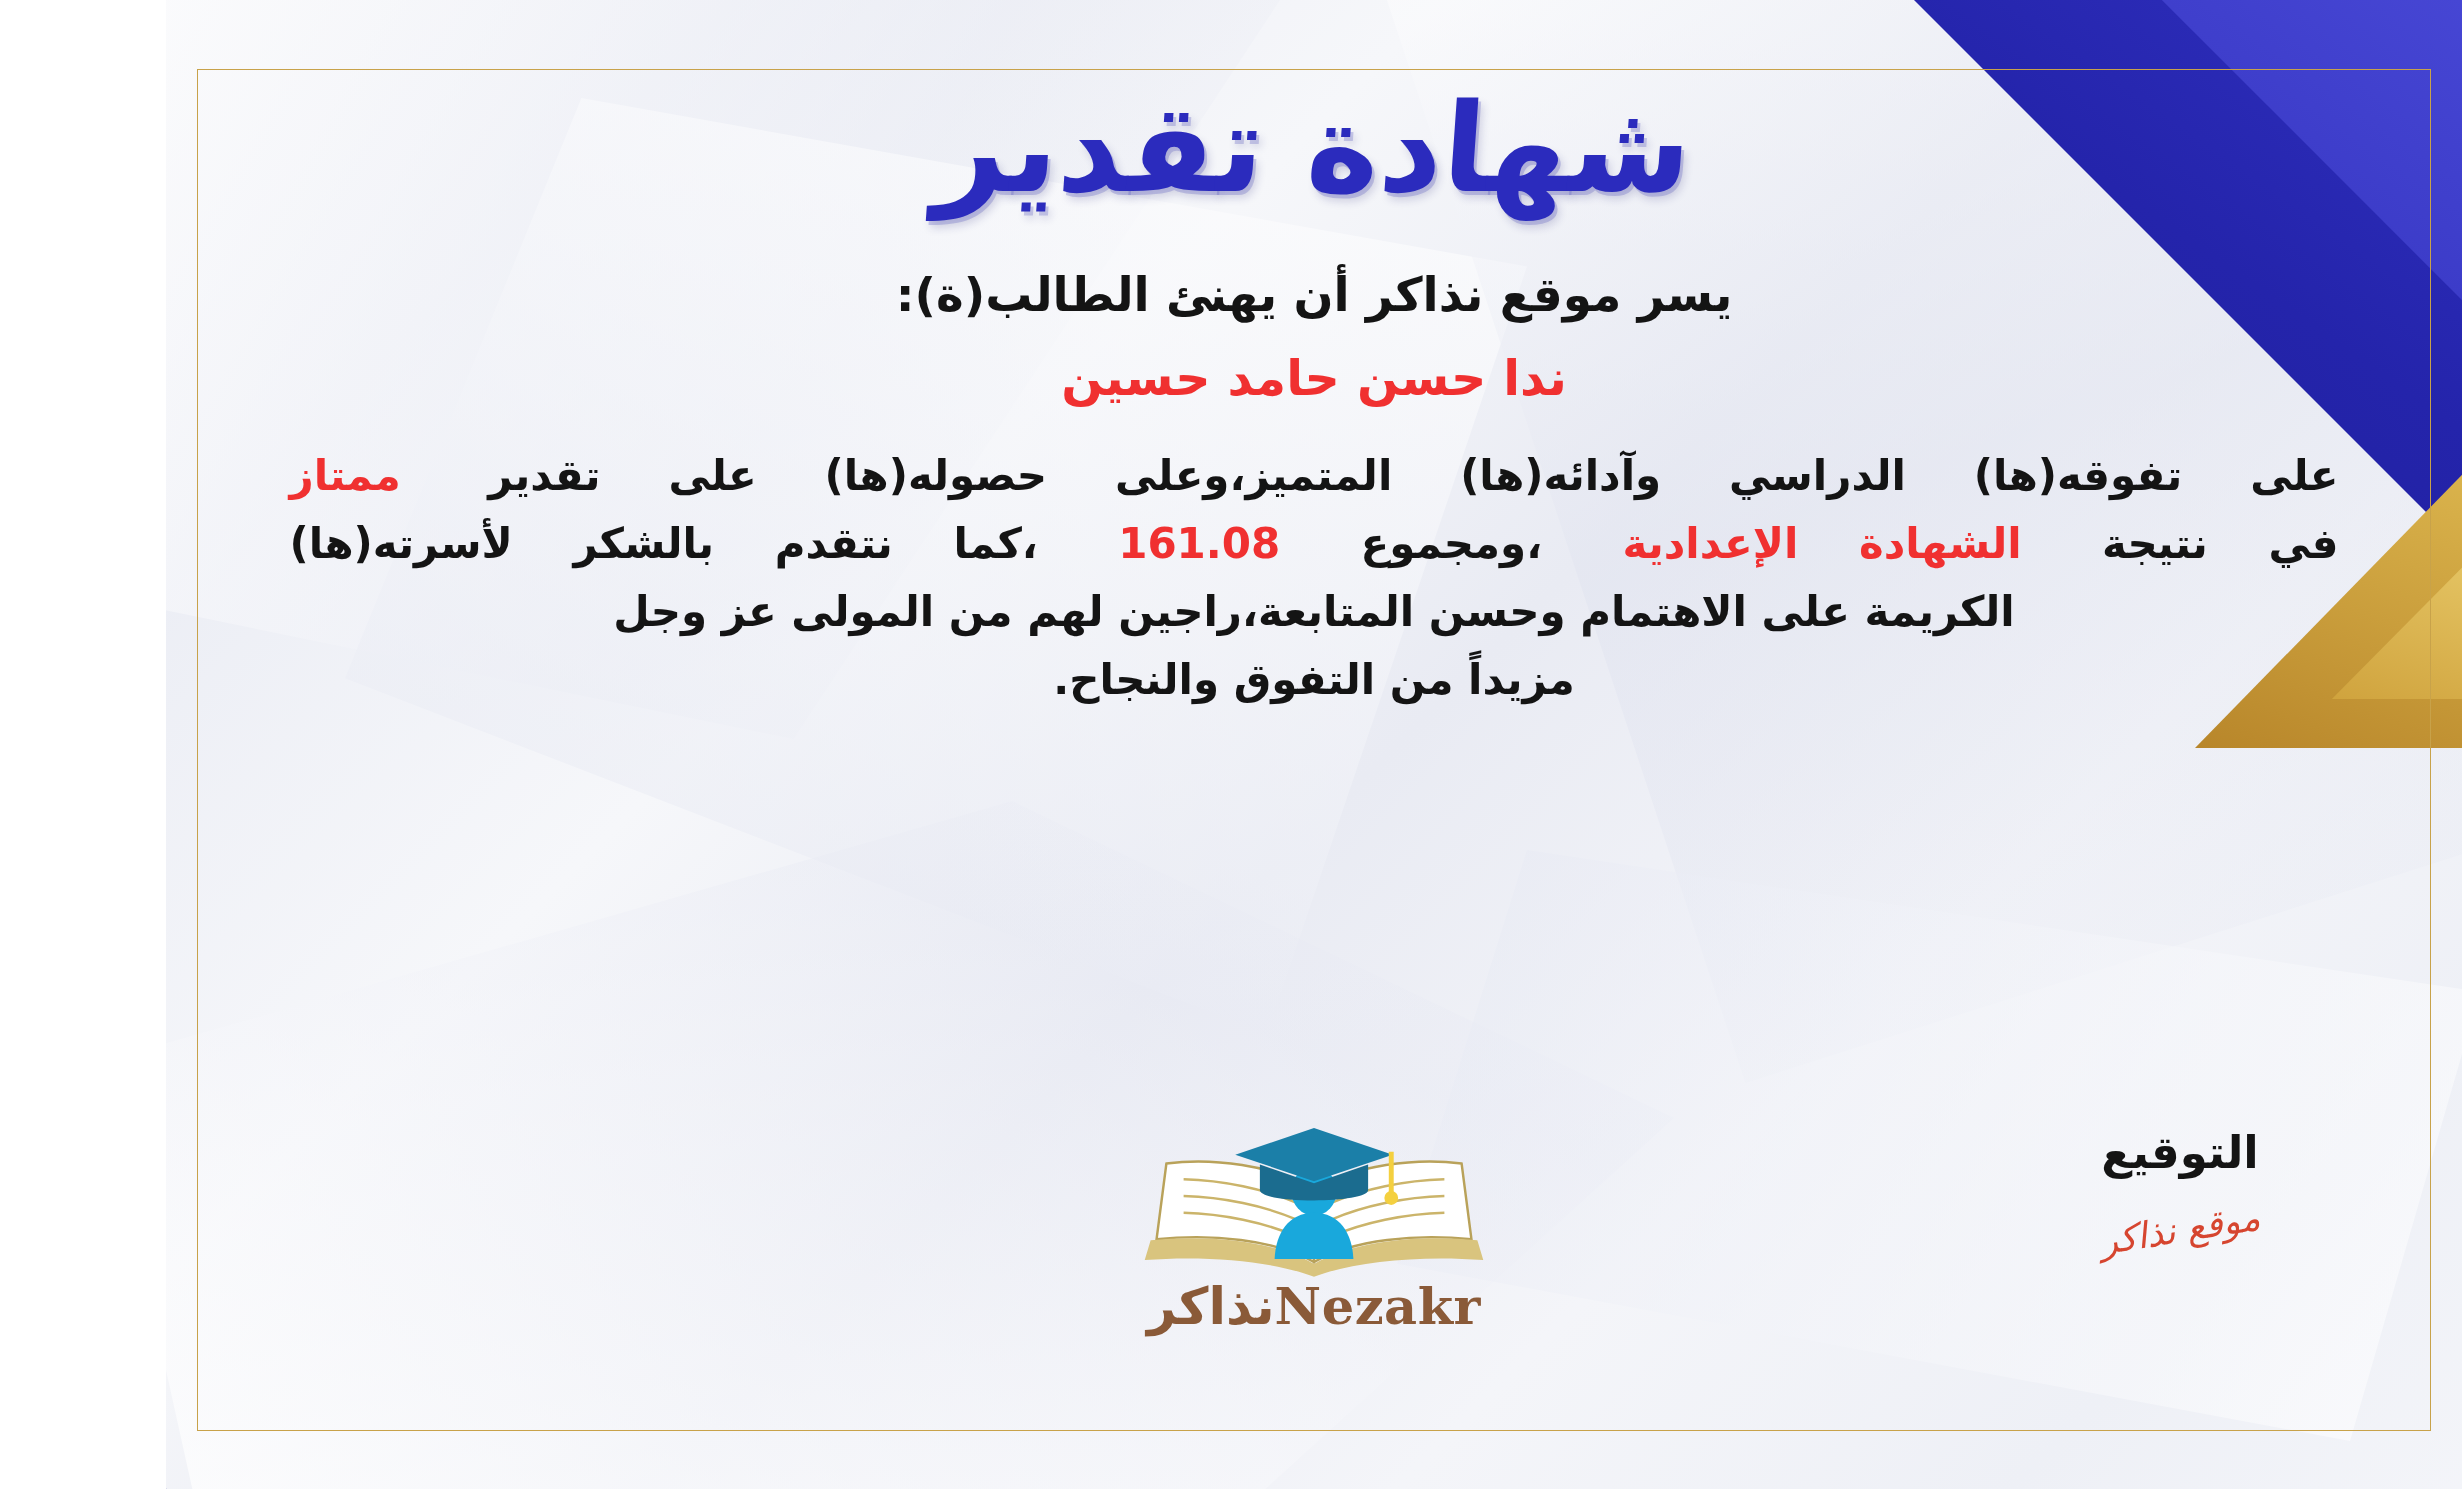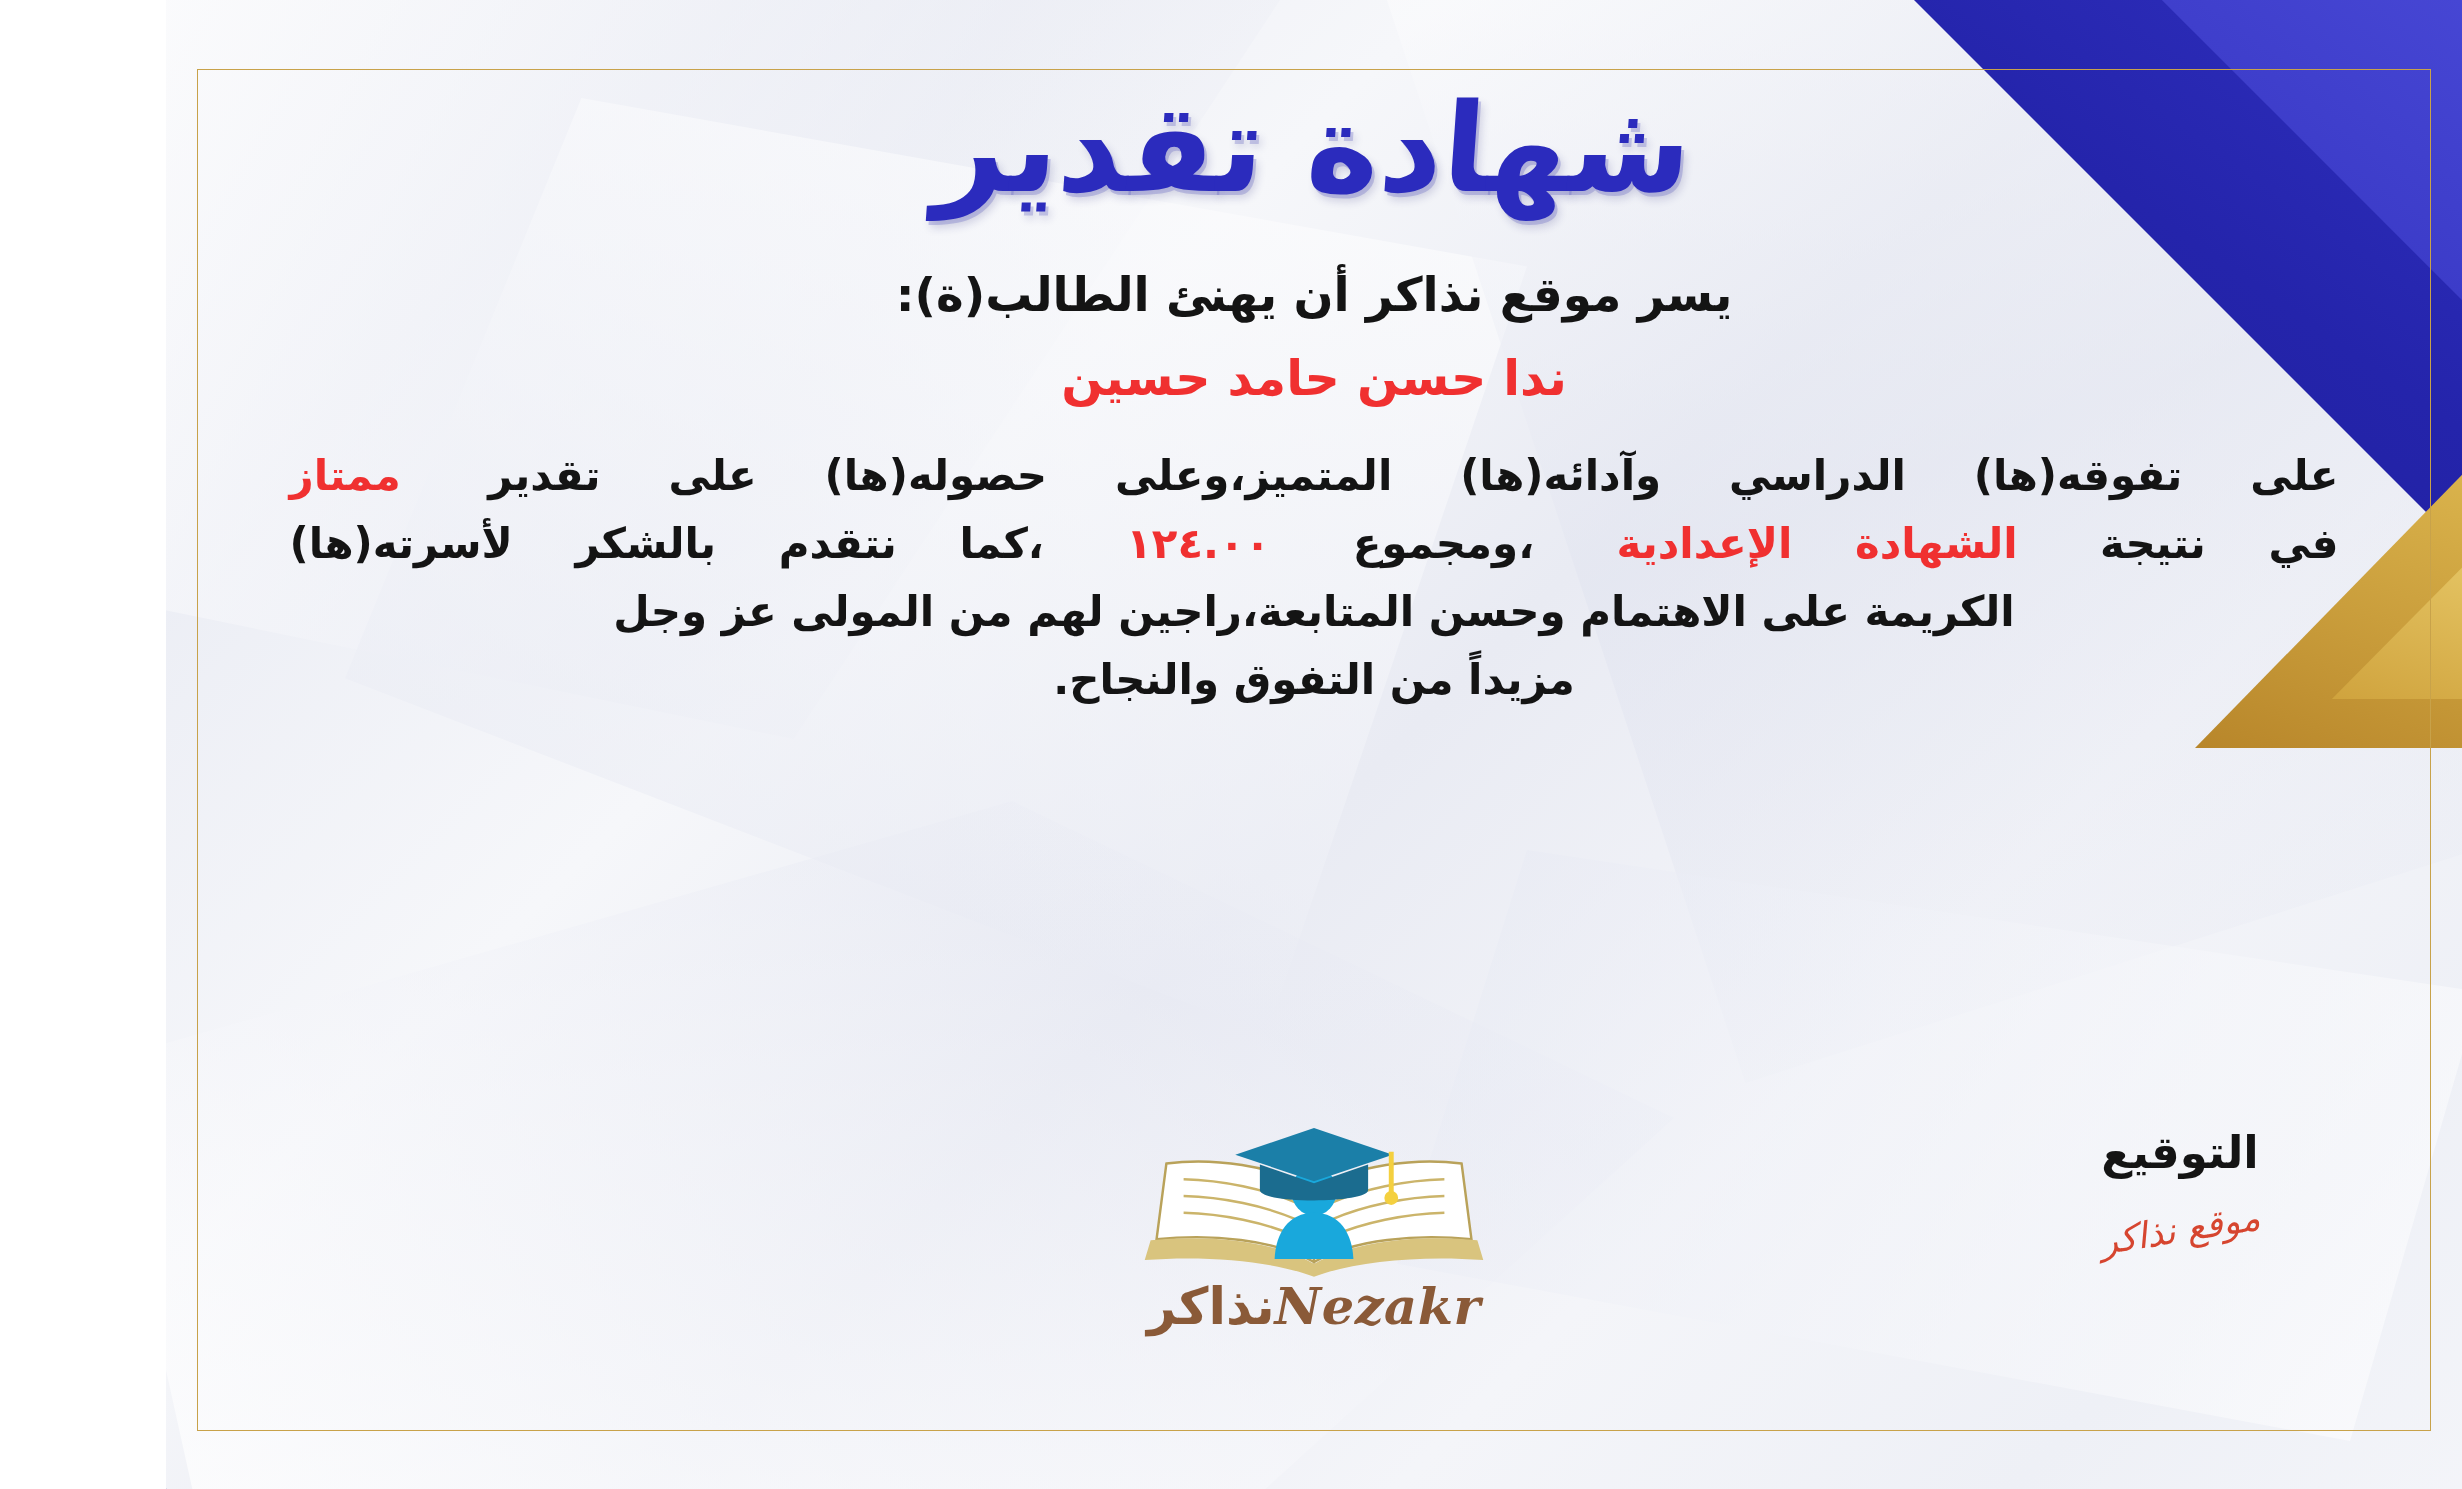--- a/index.html
+++ b/index.html
@@ -230,21 +230,20 @@
   .logo-word {
     margin-top: -4.9px;
     font-size: 51px;
     font-weight: 800;
     color: #8a5a38;
     letter-spacing: 0.5px;
     direction: rtl;
   }
   .logo-word .latin {
     font-family: "DejaVu Serif", "Liberation Serif", serif;
-    font-style: italic;
     color: #8a5a38;
   }
 </style>
 </head>
 <body>
 
 <div class="certificate">
 
   <div class="poly poly-a"></div>
   <div class="poly poly-b"></div>
@@ -274,21 +273,21 @@
 
     <div class="body-block">
       <span class="body-line justify">
         <span>على تفوقه(ها) الدراسي وآدائه(ها) المتميز،وعلى حصوله(ها) على تقدير</span>
         <span class="hl pad-r">ممتاز</span>
       </span>
       <span class="body-line justify">
         <span>في نتيجة</span>
         <span class="hl pad-r pad-l">الشهادة الإعدادية</span>
         <span>،ومجموع</span>
-        <span class="hl pad-r pad-l">١٢٤.٠٠</span>
+        <span class="hl pad-r pad-l">161.08</span>
         <span>،كما نتقدم بالشكر لأسرته(ها)</span>
       </span>
       <span class="body-line">الكريمة على الاهتمام وحسن المتابعة،راجين لهم من المولى عز وجل</span>
       <span class="body-line">مزيداً من التفوق والنجاح.</span>
     </div>
 
     <div class="footer">
 
       <div class="signature-block">
         <div class="signature-label">التوقيع</div>

